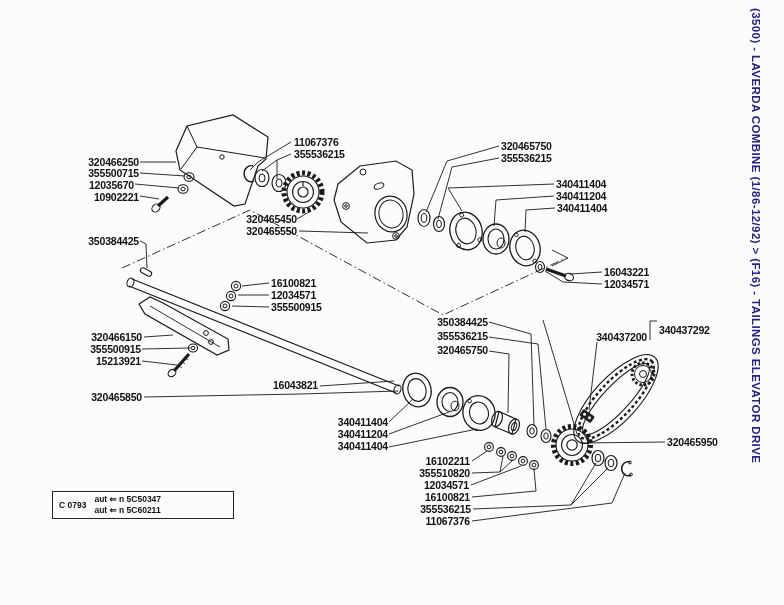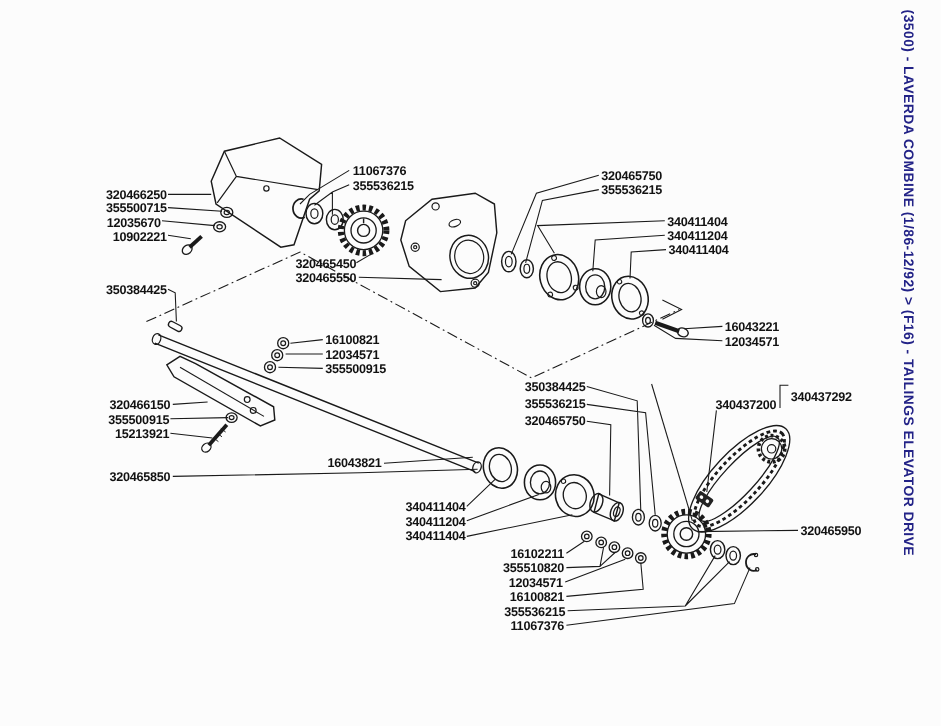--- a/index.html
+++ b/index.html
@@ -297,15 +297,22 @@
         <text x="388" y="450" text-anchor="end" class="part-label">340411404</text>
         <text x="470" y="465" text-anchor="end" class="part-label">16102211</text>
         <text x="470" y="477" text-anchor="end" class="part-label">355510820</text>
         <text x="469" y="489" text-anchor="end" class="part-label">12034571</text>
         <text x="470" y="501" text-anchor="end" class="part-label">16100821</text>
         <text x="471" y="513" text-anchor="end" class="part-label">355536215</text>
         <text x="470" y="525" text-anchor="end" class="part-label">11067376</text>
       </g>
   </svg>
 
+  <div class="legend-box">
+    <span class="legend-code">C 0793</span>
+    <span class="legend-lines">
+      <span class="legend-line">aut ⇐ n  5C50347</span>
+      <span class="legend-line">aut ⇐ n  5C60211</span>
+    </span>
+  </div>
 
   <div class="sidebar-title" style="color: rgb(35, 35, 135);">(3500) - LAVERDA COMBINE (1/86-12/92) &gt; (F16) - TAILINGS ELEVATOR DRIVE</div>
 </div>
 
 </body></html>

